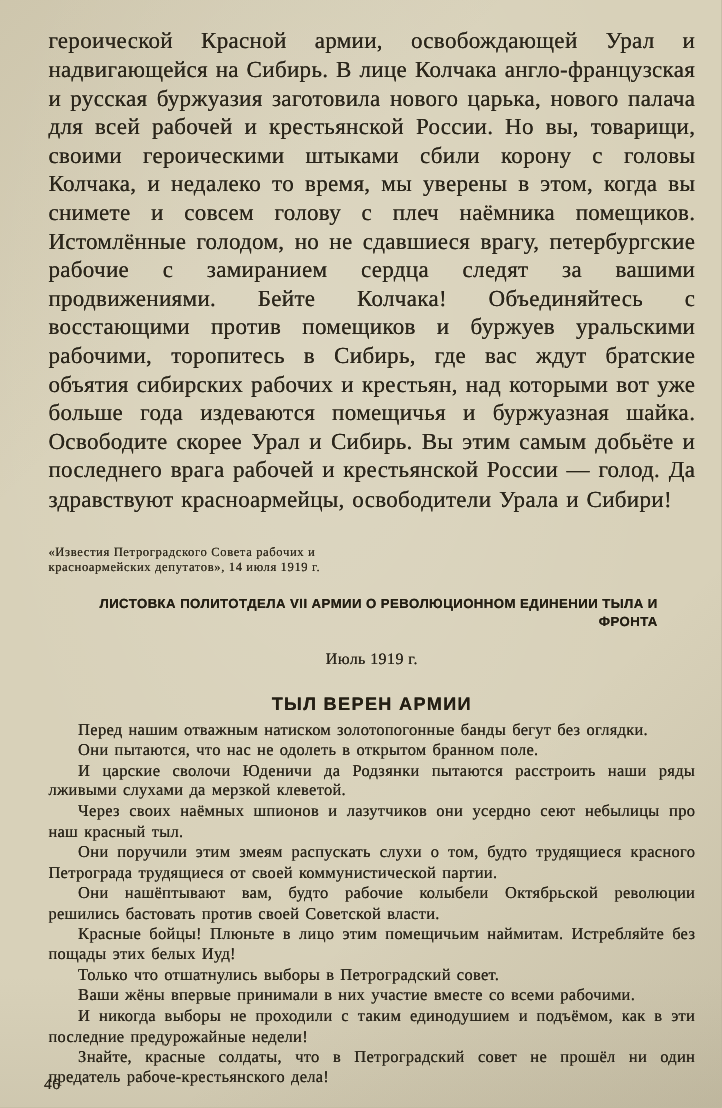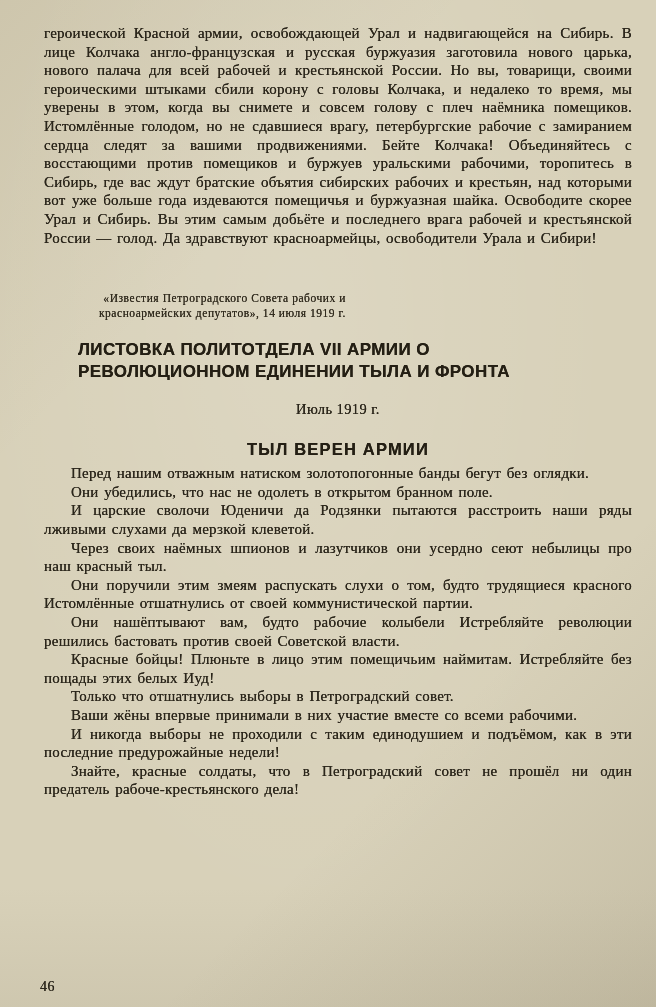--- a/index.html
+++ b/index.html
@@ -18,52 +18,52 @@
       linear-gradient(315deg, rgba(90,78,50,0.14), rgba(0,0,0,0) 30%),
       linear-gradient(0deg, rgba(95,85,58,0.08), rgba(0,0,0,0) 12%);
     color: #2b261b;
     padding: 24px 24px 0 44px;
     overflow: hidden;
   }
 
   .ink { text-shadow: 0 0 0.45px currentColor; }
 
   .intro-paragraph {
-    font-size: 15px;
+    font-size: 21px;
     line-height: 1.24;
     text-align: justify;
     letter-spacing: 0.25px;
     word-spacing: 1.5px;
   }
 
   .citation {
-    margin-top: 44px;
+    margin-top: 28px;
     width: 302px;
     font-size: 11.5px;
     line-height: 1.3;
     letter-spacing: 0.55px;
-    text-align: right;
+    text-align: left;
     color: #322c1f;
   }
 
   .doc-number {
     margin-top: 42px;
     text-align: center;
     font-weight: bold;
     font-size: 16px;
     letter-spacing: 1px;
   }
 
   .doc-title {
     margin: 18px auto 0 auto;
     max-width: 520px;
-    text-align: left;
+    text-align: right;
     font-family: "Liberation Sans", sans-serif;
     font-weight: bold;
-    font-size: 17px;
+    font-size: 12px;
     line-height: 1.3;
     letter-spacing: 0.4px;
     color: #241f14;
   }
 
   .doc-date {
     margin-top: 18px;
     text-align: center;
     font-size: 14.5px;
     letter-spacing: 0.4px;
@@ -109,25 +109,25 @@
 
   <div class="doc-title ink">ЛИСТОВКА ПОЛИТОТДЕЛА VII АРМИИ О РЕВОЛЮЦИОННОМ ЕДИНЕНИИ ТЫЛА И ФРОНТА</div>
 
   <div class="doc-date ink">Июль 1919 г.</div>
 
   <div class="doc-heading ink">ТЫЛ ВЕРЕН АРМИИ</div>
 
   <div class="body-paragraphs ink">
 
   <p>Перед нашим отважным натиском золотопогонные банды бегут без оглядки.</p>
-      <p>Они убедились, что нас не одолеть в открытом бранном поле.</p>
+      <p>Они пытаются, что нас не одолеть в открытом бранном поле.</p>
       <p>И царские сволочи Юденичи да Родзянки пытаются расстроить наши ряды лживыми слухами да мерзкой клеветой.</p>
       <p>Через своих наёмных шпионов и лазутчиков они усердно сеют небылицы про наш красный тыл.</p>
-      <p>Они поручили этим змеям распускать слухи о том, будто трудящиеся красного Истомлённые отшатнулись от своей коммунистической партии.</p>
-      <p>Они нашёптывают вам, будто рабочие колыбели Истребляйте революции решились бастовать против своей Советской власти.</p>
+      <p>Они поручили этим змеям распускать слухи о том, будто трудящиеся красного Петрограда трудящиеся от своей коммунистической партии.</p>
+      <p>Они нашёптывают вам, будто рабочие колыбели Октябрьской революции решились бастовать против своей Советской власти.</p>
       <p>Красные бойцы! Плюньте в лицо этим помещичьим наймитам. Истребляйте без пощады этих белых Иуд!</p>
       <p>Только что отшатнулись выборы в Петроградский совет.</p>
       <p>Ваши жёны впервые принимали в них участие вместе со всеми рабочими.</p>
       <p>И никогда выборы не проходили с таким единодушием и подъёмом, как в эти последние предурожайные недели!</p>
       <p>Знайте, красные солдаты, что в Петроградский совет не прошёл ни один предатель рабоче-крестьянского дела!</p>
     </div>
 
   <div class="page-number ink">46</div>
 
 </div>

